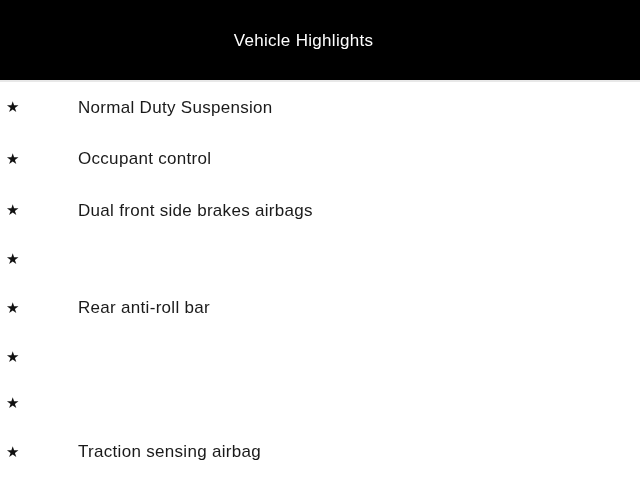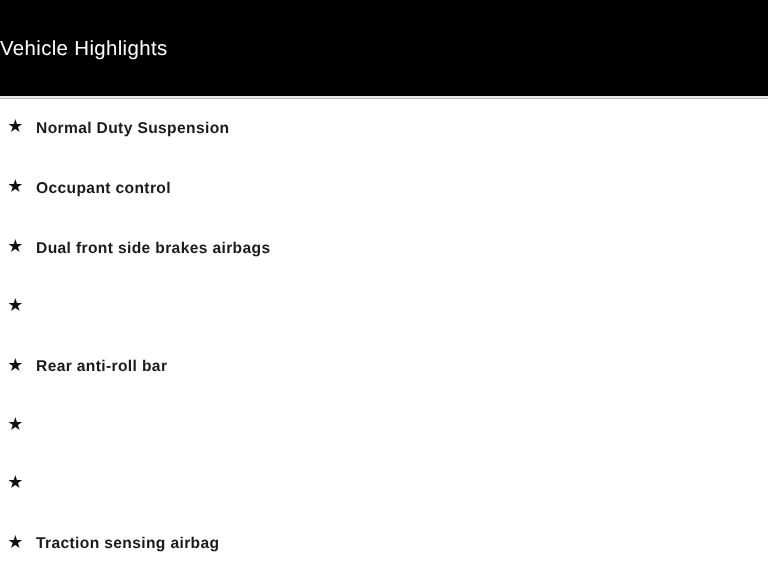--- a/index.html
+++ b/index.html
@@ -19,21 +19,21 @@
     height: 480px;
     background: #ffffff;
   }
   .header {
     box-sizing: border-box;
     width: 640px;
     height: 82px;
     background: #000000;
     display: flex;
     align-items: center;
-    justify-content: flex-start;
+    justify-content: center;
     padding-right: 33px;
     border-bottom: 2px solid #e8e8e8;
   }
   .header-title {
     color: #ffffff;
     font-size: 17px;
     letter-spacing: 0.3px;
     line-height: 1;
     font-weight: 400;
   }
@@ -55,25 +55,26 @@
     display: inline-block;
     width: 15px;
     font-size: 15px;
     line-height: 1;
     color: #111111;
     text-align: left;
     margin-right: 9px;
     transform: translateY(-1px);
   }
   .label {
-    font-size: 13px;
+    font-size: 17px;
     letter-spacing: 0.3px;
     color: #1a1a1a;
     line-height: 1.2;
-    font-weight: 700;
+    font-weight: 400;
+    margin-left: 48px;
   }
 </style>
 </head>
 <body>
 
 <div class="screen">
 
   <header class="header">
     <span class="header-title">Vehicle Highlights</span>
   </header>

